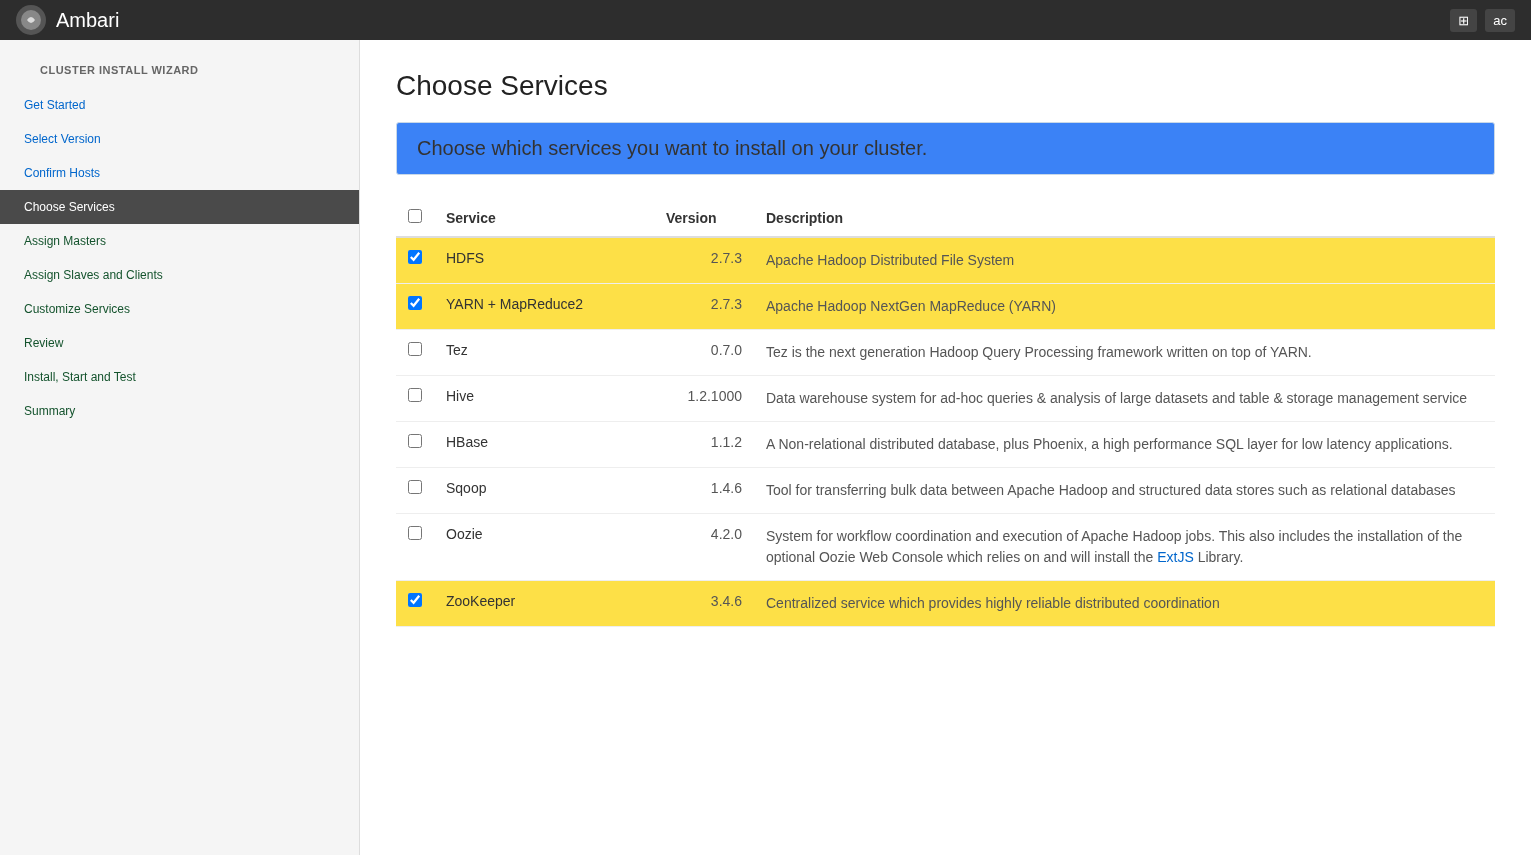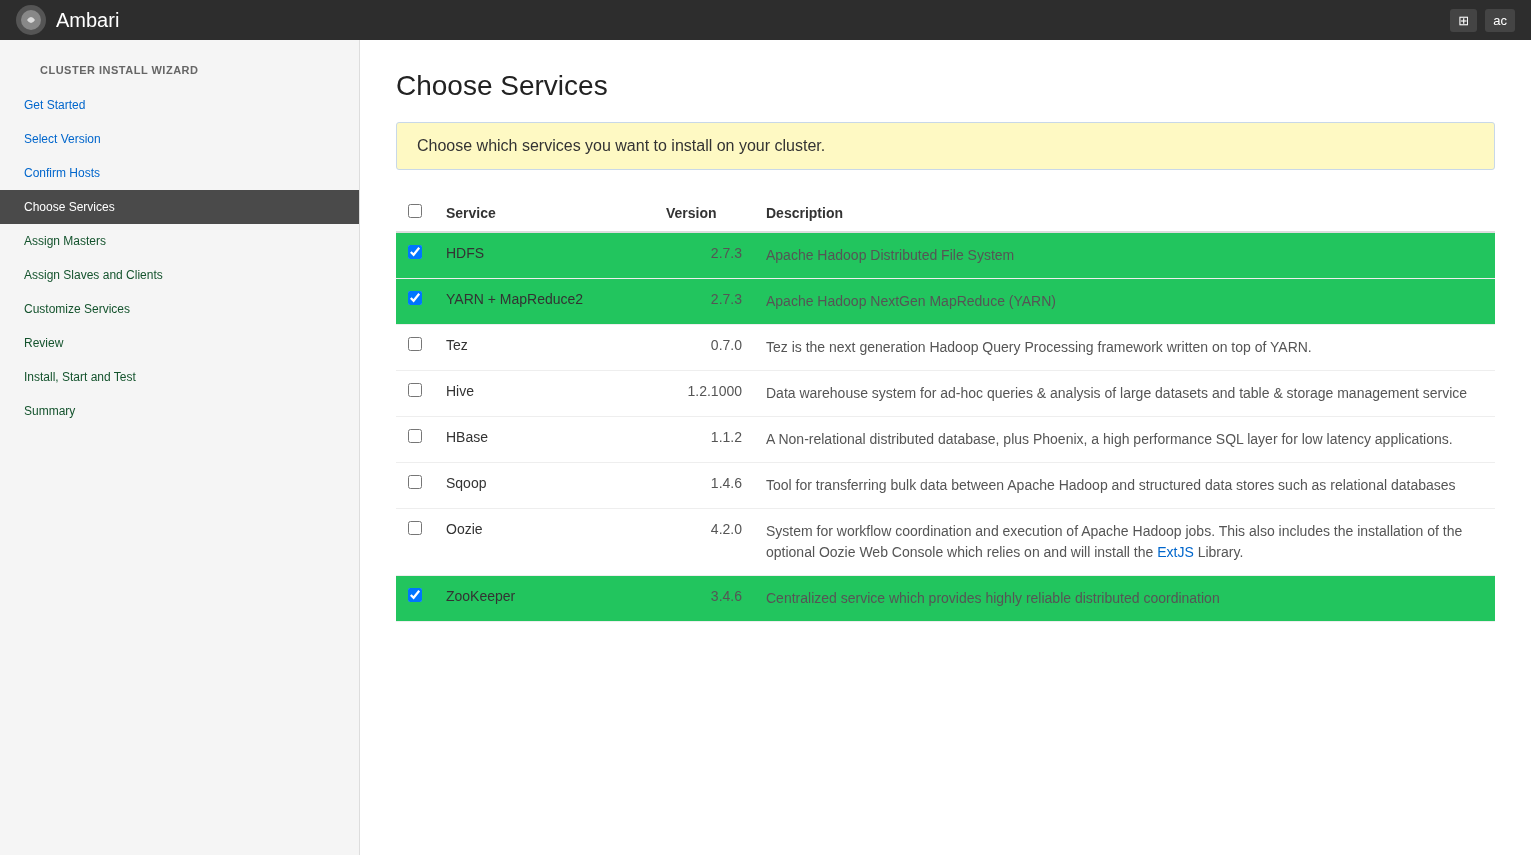--- a/index.html
+++ b/index.html
@@ -52,42 +52,42 @@
     .sidebar-item.active {
       background: #4a4a4a; color: #fff;
       font-weight: 500;
     }
     .sidebar-item.inactive { color: #14532d; cursor: default; }
 
     
     .main { flex: 1; padding: 30px 36px; background: #fff; }
     .page-title { font-size: 28px; font-weight: 400; margin-bottom: 20px; color: #222; }
     .info-box {
-      background: #fef9c3; border: 1px solid #c8d8e8;
+      background: #3b82f6; border: 1px solid #c8d8e8;
       padding: 14px 20px; border-radius: 3px; margin-bottom: 24px;
-      font-size: 16px; color: #333;
+      font-size: 20px; color: #333;
     }
 
     
     .services-table { width: 100%; border-collapse: collapse; }
     .services-table th {
       text-align: left; padding: 10px 12px;
       font-weight: 700; font-size: 14px; color: #333;
       border-bottom: 2px solid #ddd;
     }
     .services-table th:first-child { width: 36px; }
     .services-table th.col-service { width: 220px; }
     .services-table th.col-version { width: 100px; }
     .services-table th.col-desc { }
 
     .services-table td {
       padding: 12px 12px; vertical-align: top;
       border-bottom: 1px solid #eee; font-size: 14px;
     }
-    .services-table tr.checked { background: #22c55e; }
+    .services-table tr.checked { background: #fde047; }
 
     .service-name { font-weight: 500; color: #333; }
     .service-version { color: #555; text-align: right; }
     .service-desc { color: #555; line-height: 1.5; }
     .extjs-link { color: #0066cc; text-decoration: none; }
 
     input[type="checkbox"] { cursor: pointer; width: 14px; height: 14px; }
   </style>
 </head>
 <body>

